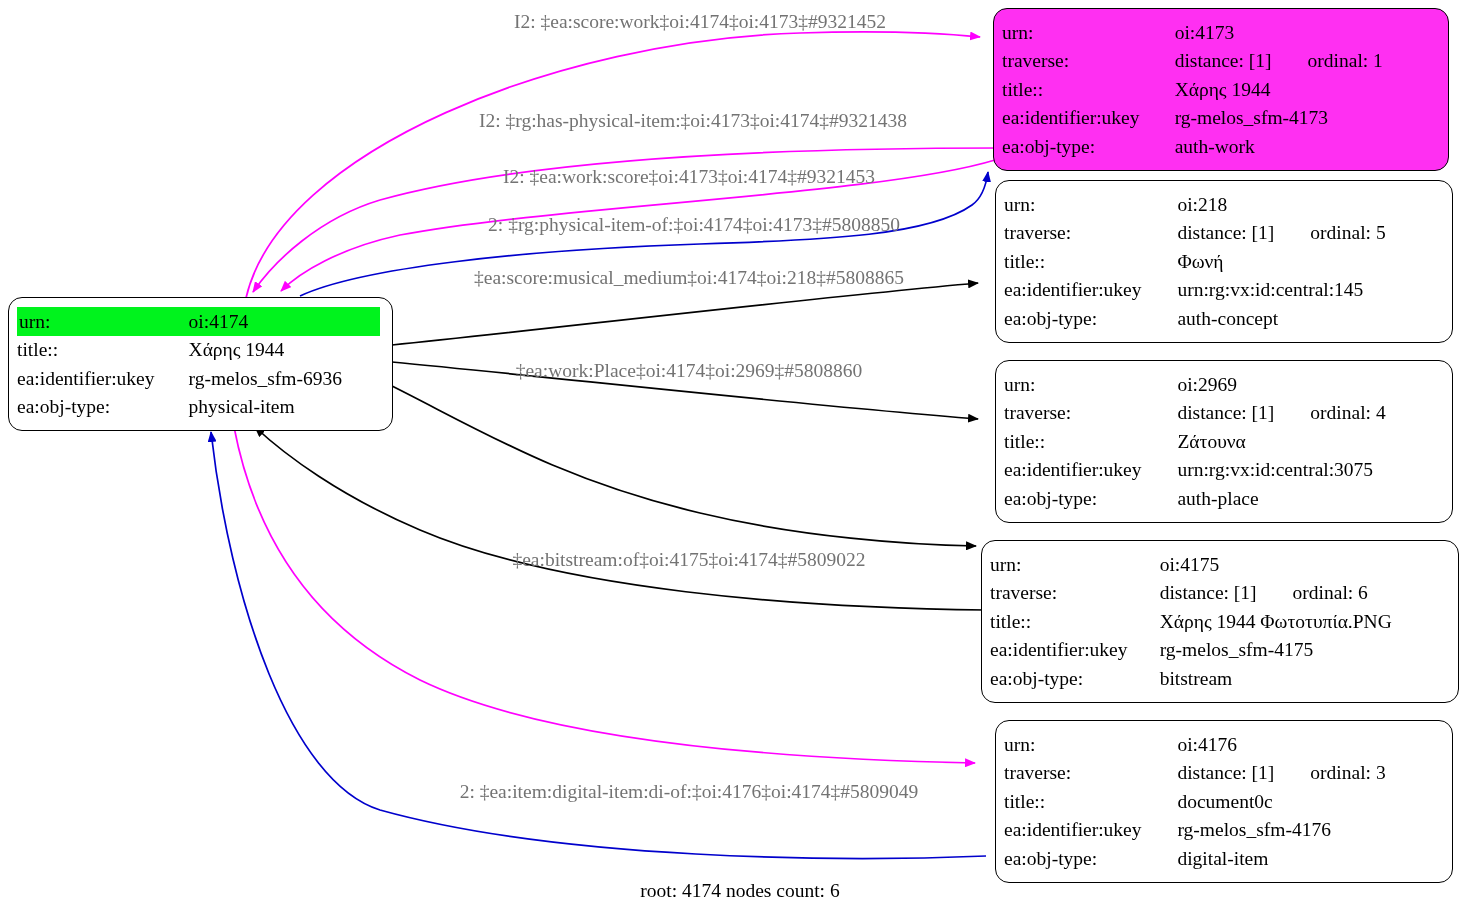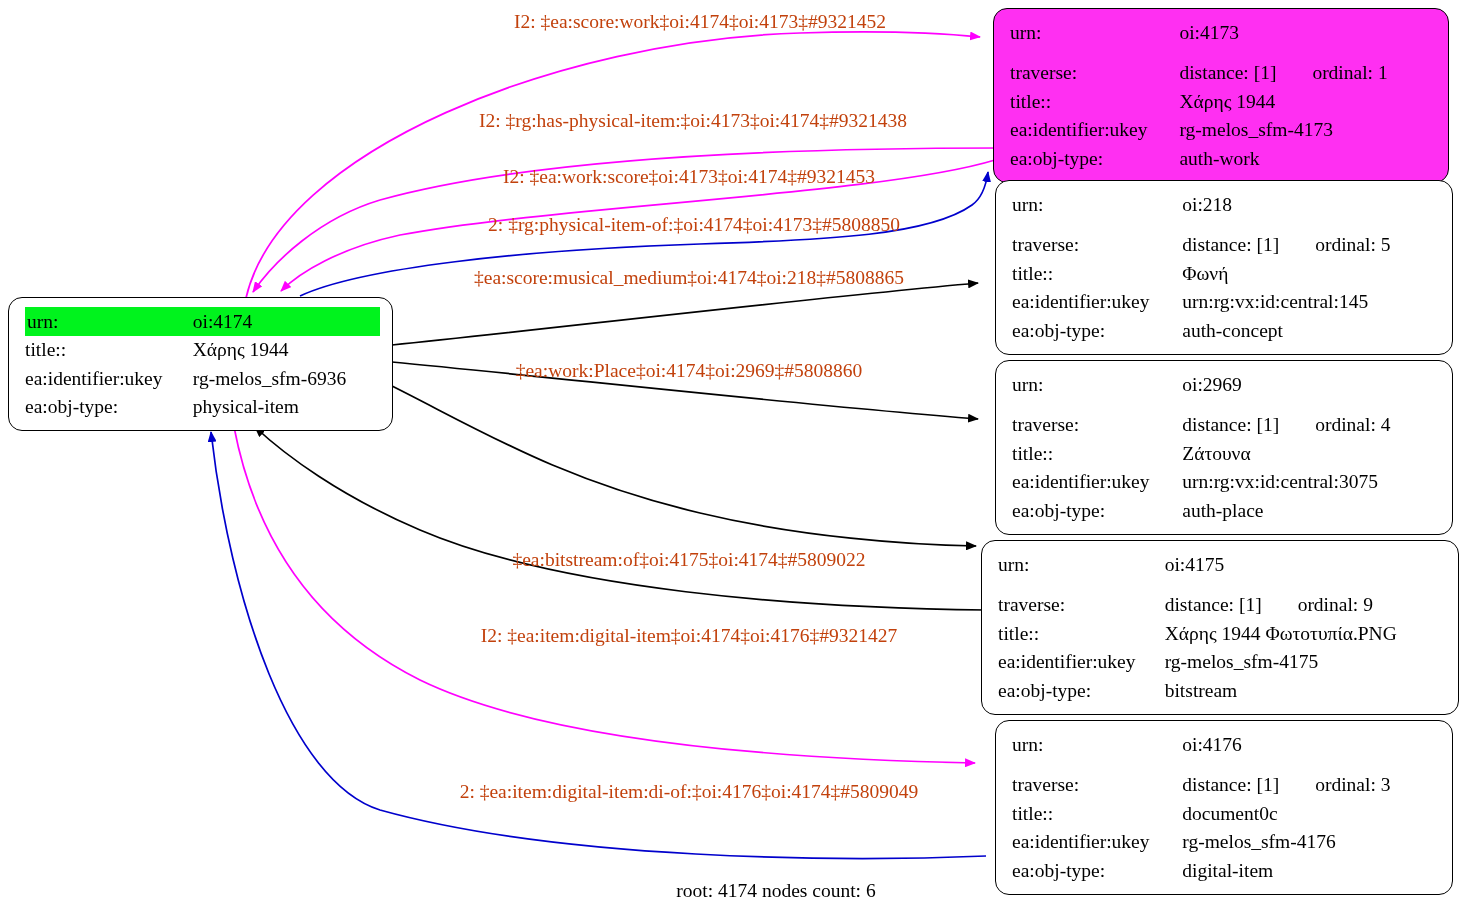--- a/index.html
+++ b/index.html
@@ -2,37 +2,37 @@
 <html><head>
 <meta charset="utf-8">
 <style>
   html,body{margin:0;padding:0;background:#ffffff;}
   body{width:1471px;height:911px;position:relative;overflow:hidden;
        font-family:"Liberation Serif","DejaVu Serif",serif;color:#000;}
   #graph{position:absolute;left:0;top:0;width:1471px;height:911px;}
   svg.edges{position:absolute;left:0;top:0;width:1471px;height:911px;pointer-events:none;}
 
   .node{position:absolute;box-sizing:border-box;border:1.4px solid #000;
-        border-radius:14px;background:#fff;padding:9px 12px 9px 16px;}
+        border-radius:14px;background:#fff;padding:9px 12px 9px 8px;}
   .node.root{border-radius:14px;}
   .node.highlight{background:#ff2ff2;border-color:#000;}
 
   table.rows{border-collapse:collapse;width:100%;}
   table.rows td{font-size:19.5px;line-height:1.0;padding:4.5px 0 4.5px 0;
                 white-space:nowrap;vertical-align:baseline;}
   td.k{padding-right:14px;}
   td.v{padding-right:4px;}
-  .ordcell{display:inline-block;padding-left:36px;margin-top:12px;}
+  .ordcell{display:inline-block;padding-left:36px;}
 
   
   .node.root td.k.hl, .node.root td.v.hl{background:#00f31d;}
   .node.root td.k.hl{padding-left:2px;}
 
   .edge-label{position:absolute;font-size:19.5px;line-height:1;white-space:nowrap;
-              color:#c2410c;transform:translate(-50%,-50%);}
+              color:#737373;transform:translate(-50%,-50%);}
   .caption{position:absolute;font-size:19.5px;white-space:nowrap;
            transform:translate(-50%,-50%);}
 </style>
 </head>
 <body>
 
 <div id="graph">
 
   <svg class="edges" viewBox="0 0 1471 911">
     <defs>
@@ -181,21 +181,21 @@
   <div class="node" style="left:981px; top:540px; width:478px;">
     <table class="rows">
       <tbody>
           <tr>
         <td class="k">urn:</td>
         <td class="v">oi:4175</td>
       </tr>
       <tr>
         <td class="k">traverse:</td>
         <td class="v">
-          <span>distance: [1]</span><span class="ordcell">ordinal: 9</span>
+          <span>distance: [1]</span><span class="ordcell">ordinal: 6</span>
         </td>
       </tr>
       <tr>
         <td class="k">title::</td>
         <td class="v">Χάρης 1944 Φωτοτυπία.PNG</td>
       </tr>
       <tr>
         <td class="k">ea:identifier:ukey</td>
         <td class="v">rg-melos_sfm-4175</td>
       </tr>
@@ -236,18 +236,17 @@
       </table>
   </div>
 
   <div class="edge-label" style="left:700px; top:22px;">I2: ‡ea:score:work‡oi:4174‡oi:4173‡#9321452</div>
   <div class="edge-label" style="left:693px; top:121px;">I2: ‡rg:has-physical-item:‡oi:4173‡oi:4174‡#9321438</div>
   <div class="edge-label" style="left:689px; top:177px;">I2: ‡ea:work:score‡oi:4173‡oi:4174‡#9321453</div>
   <div class="edge-label" style="left:694px; top:225px;">2: ‡rg:physical-item-of:‡oi:4174‡oi:4173‡#5808850</div>
   <div class="edge-label" style="left:689px; top:278px;">‡ea:score:musical_medium‡oi:4174‡oi:218‡#5808865</div>
   <div class="edge-label" style="left:689px; top:371px;">‡ea:work:Place‡oi:4174‡oi:2969‡#5808860</div>
   <div class="edge-label" style="left:689px; top:560px;">‡ea:bitstream:of‡oi:4175‡oi:4174‡#5809022</div>
-  <div class="edge-label" style="left:689px; top:636px;">I2: ‡ea:item:digital-item‡oi:4174‡oi:4176‡#9321427</div>
   <div class="edge-label" style="left:689px; top:792px;">2: ‡ea:item:digital-item:di-of:‡oi:4176‡oi:4174‡#5809049</div>
 
-  <div class="caption" style="left:776px; top:891px;">root: 4174 nodes count: 6</div>
+  <div class="caption" style="left:740px; top:891px;">root: 4174 nodes count: 6</div>
 
 </div>
 
 </body></html>

